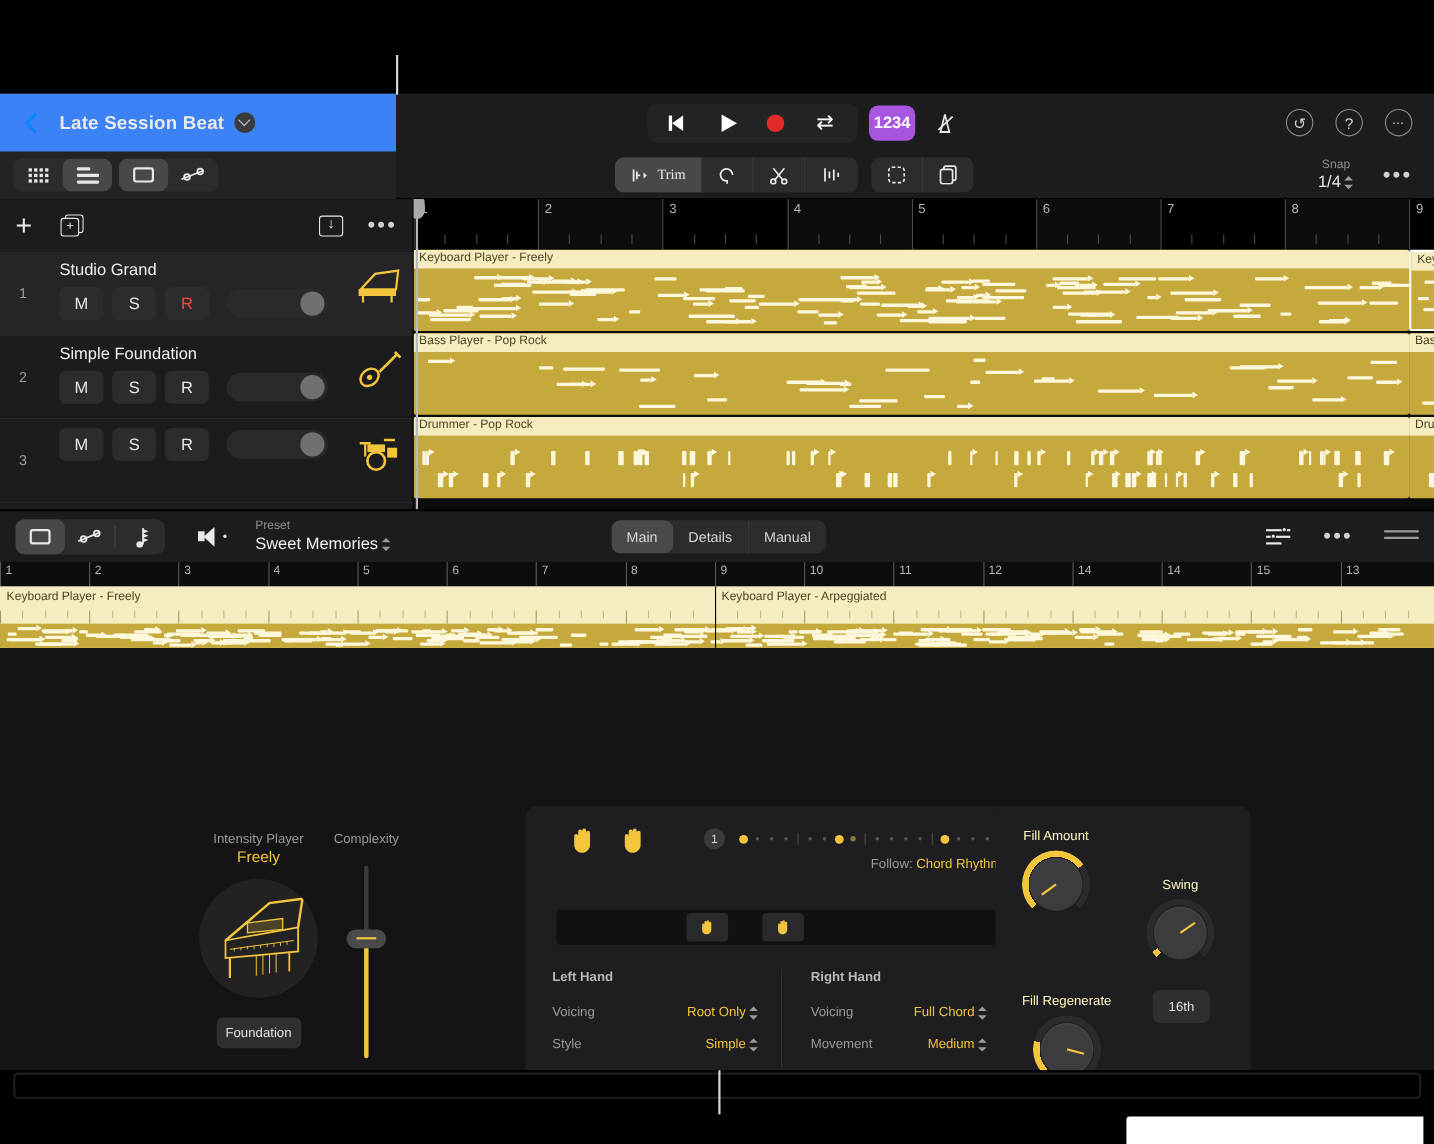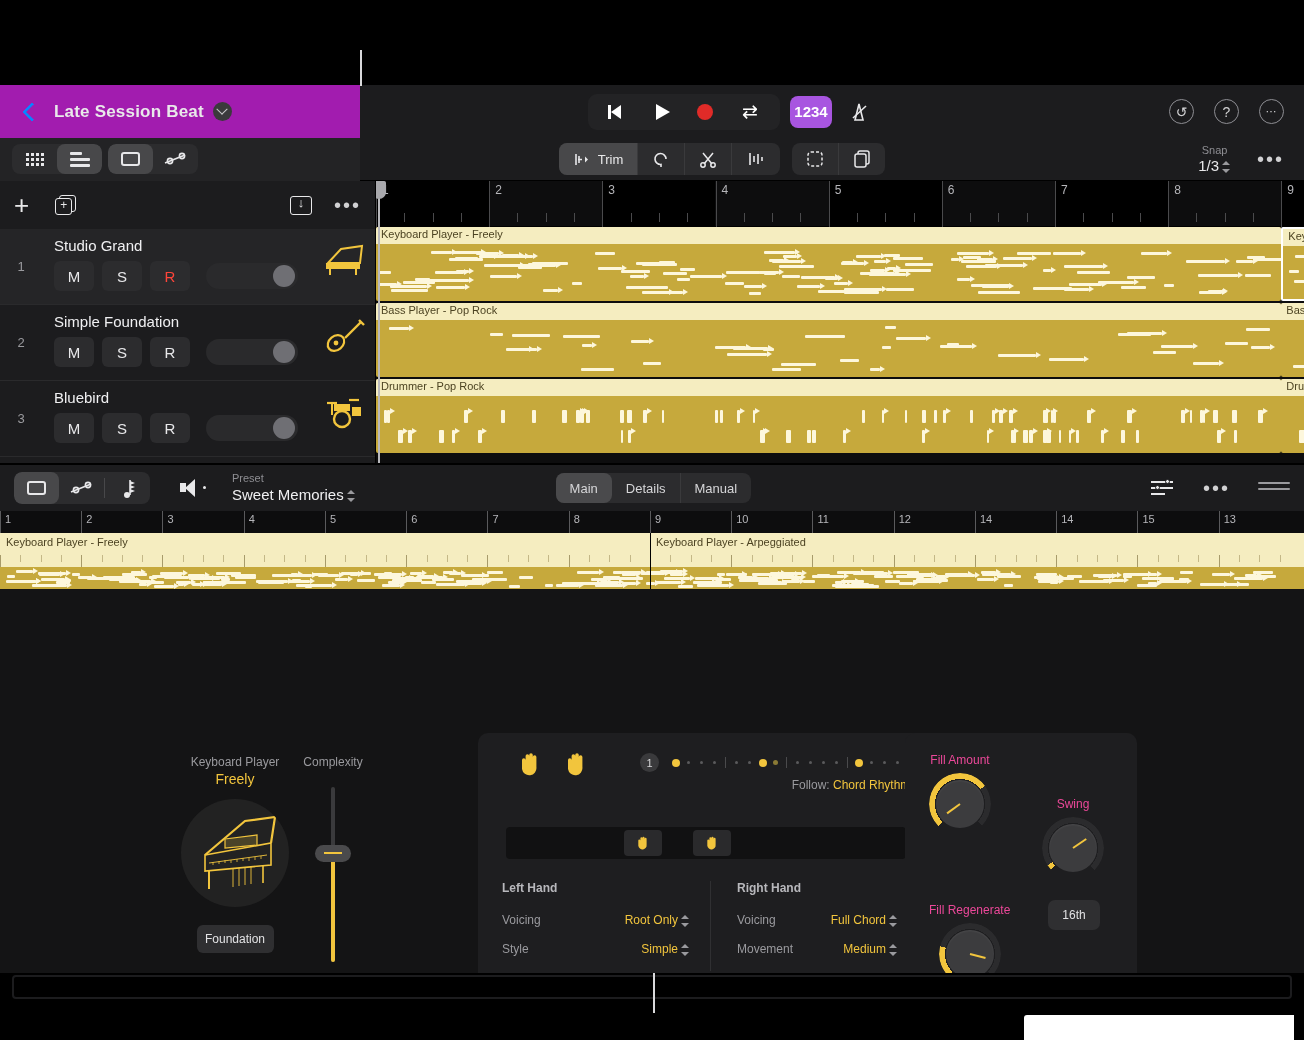--- a/index.html
+++ b/index.html
@@ -16,21 +16,21 @@
     background:#141415;
     overflow:hidden;
   }
   
   .cursor-line{
     position:absolute; background:#d9d9db; width:2px; z-index:60;
   }
   
   .topbar{ position:absolute; left:0; top:0; width:1304px; height:53px;
     background:#1c1c1e; display:flex; align-items:center; }
-  .tb-left{ width:360px; height:53px; display:flex; align-items:center; padding-left:18px; background:#a21caf;}
+  .tb-left{ width:360px; height:53px; display:flex; align-items:center; padding-left:18px; background:#3b82f6;}
   .back-chevron{ width:22px; height:22px; position:relative; cursor:pointer; }
   .back-chevron:before{ content:""; position:absolute; left:7px; top:4px; width:11px; height:11px;
     border-left:3px solid #0a84ff; border-bottom:3px solid #0a84ff; transform:rotate(45deg); border-radius:1px;}
   .proj-title{ font-size:17px; font-weight:bold; margin-left:14px; letter-spacing:.2px;}
   .disclose{ width:19px; height:19px; border-radius:50%; background:#3a3a3c; margin-left:9px;
     display:flex; align-items:center; justify-content:center; cursor:pointer;}
   .disclose:before{ content:""; width:7px; height:7px; border-right:1.7px solid #c9c9cb; border-bottom:1.7px solid #c9c9cb;
     transform:rotate(45deg) translate(-2px,-2px); }
   .tb-center{ flex:1; display:flex; align-items:center; justify-content:center; gap:10px;}
   .transport{ display:flex; align-items:center; gap:20px; background:#232325; border-radius:9px; padding:7px 18px;}
@@ -66,21 +66,21 @@
   .dots-grid i{ background:#e8e8ea; width:3px; height:3px; display:block;}
   .lines-ic{ width:20px; }
   .lines-ic i{ display:block; height:3px; background:#e8e8ea; margin-bottom:3px; border-radius:1px;}
   .lines-ic i:nth-child(1){ width:12px; }
   .lines-ic i:nth-child(2){ width:20px; }
   .lines-ic i:nth-child(3){ width:20px; margin-bottom:0;}
   .rect-ic{ width:19px; height:14px; border:2px solid #e8e8ea; border-radius:3px;}
   .row2-center{ flex:1; display:flex; align-items:center; justify-content:center; gap:12px;}
   .toolgrp{ display:flex; background:#2c2c2e; border-radius:8px; overflow:hidden; height:32px; align-items:center;}
   .toolgrp .t{ height:32px; display:flex; align-items:center; justify-content:flex-start; padding:0 14px; cursor:pointer;
-    border-right:1px solid #3a3a3c; gap:7px; font-size:13px;}
+    border-right:1px solid #3a3a3c; gap:7px; font-size:13px;font-family:Liberation Serif, serif;}
   .toolgrp .t:last-child{ border-right:none;}
   .toolgrp .t.on{ background:#48484a;}
   .row2-right{ width:220px; display:flex; align-items:center; justify-content:flex-end; gap:26px; padding-right:20px;}
   .snap{ text-align:center; line-height:1.15;}
   .snap .lab{ font-size:11px; color:#8e8e93;}
   .snap .val{ font-size:15px; color:#e8e8ea;}
   .stepper{ display:inline-block; width:9px; vertical-align:middle; margin-left:3px; position:relative; height:14px;}
   .stepper:before,.stepper:after{ content:""; position:absolute; left:0; border-left:4px solid transparent; border-right:4px solid transparent;}
   .stepper:before{ top:1px; border-bottom:4px solid #9a9a9e;}
   .stepper:after{ bottom:1px; border-top:4px solid #9a9a9e;}
@@ -208,21 +208,21 @@
     display:flex; align-items:center; justify-content:center; color:#f2c53d; font-size:15px; cursor:pointer;}
   .hands-cols{ position:absolute; left:24px; top:148px; width:600px; display:flex;}
   .hcol{ width:200px; }
   .hcol.right{ border-left:1px solid #303032; padding-left:26px; margin-left:8px;}
   .hcol h4{ font-size:12px; color:#b8b8bc; font-weight:bold; margin-bottom:18px;}
   .hrow{ display:flex; justify-content:space-between; align-items:center; margin-bottom:14px; padding-right:12px;}
   .hrow .k{ font-size:12px; color:#9a9a9e;}
   .hrow .v{ font-size:12px; color:#f2c53d; cursor:pointer;}
   .p-right{ position:absolute; left:905px; top:648px; width:232px; height:262px; background:#1e1e20; border-radius:10px;}
   .knobwrap{ position:absolute; text-align:center;}
-  .knobwrap .kl{ font-size:12px; color:#ec4899; margin-bottom:6px;}
+  .knobwrap .kl{ font-size:12px; color:#fef9c3; margin-bottom:6px;}
   .knob{ width:62px; height:62px; position:relative; margin:0 auto; cursor:pointer;}
   .knob .ring{ position:absolute; inset:0; border-radius:50%; }
   .knob .cap{ position:absolute; left:7px; top:7px; width:48px; height:48px; border-radius:50%; background:#3c3c3e;
     box-shadow:inset 0 1px 2px rgba(255,255,255,.08);}
   .knob .ptr{ position:absolute; left:50%; top:50%; width:2px; height:16px; background:#f2c53d;
     transform-origin:50% 0; margin-left:-1px;}
   .sw-btn{ position:absolute; width:52px; height:30px; background:#2f2f31; border-radius:7px; color:#e2e2e4;
     font-size:12px; display:flex; align-items:center; justify-content:center; cursor:pointer;}
   .bottom-strip{ position:absolute; left:0; top:973px; width:1304px; height:67px; background:#000;}
   .bottom-bar{ position:absolute; left:12px; top:975px; width:1280px; height:24px; border:2px solid #1c1c1e;
@@ -347,21 +347,21 @@
           <svg width="18" height="18" viewBox="0 0 18 18">
             <rect x="5" y="1" width="11" height="13" rx="2" fill="none" stroke="#e8e8ea" stroke-width="1.5"></rect>
             <rect x="2" y="4" width="11" height="13" rx="2" fill="#2c2c2e" stroke="#e8e8ea" stroke-width="1.5"></rect>
           </svg>
         </div>
       </div>
     </div>
     <div class="row2-right">
       <div class="snap">
         <div class="lab">Snap</div>
-        <div class="val"><span>1/3</span><span class="stepper"></span></div>
+        <div class="val"><span>1/4</span><span class="stepper"></span></div>
       </div>
       <div class="ellipsis">•••</div>
     </div>
   </div>
 
   <div class="tracks-head">
     <div class="th-toolbar">
       <div class="th-tools-l">
         <div class="plus-ic">+</div>
         <div class="dup-ic"></div>
@@ -414,21 +414,20 @@
             <circle cx="13" cy="24" r="2.4" fill="#f2c53d"></circle>
             <path d="M36 1 L41 6" stroke="#f2c53d" stroke-width="2.4"></path>
           </svg>
         </div>
       </div>
     </div>
 
     <div class="track-row">
       <div class="tr-num">3</div>
       <div class="tr-body">
-        <div class="tr-name">Bluebird</div>
         <div class="tr-ctrls">
           <div class="msr">M</div>
           <div class="msr">S</div>
           <div class="msr">R</div>
           <div class="vol">
               <div class="knob"></div>
             </div>
         </div>
         <div class="tr-icon">
           <svg width="42" height="34" viewBox="0 0 42 34">
@@ -1138,21 +1137,21 @@
           <div class="note tail" style="left: 936.309px; width: 9.80079px; top: 8.39687px;"></div>
           <div class="note tail" style="left: 1038.17px; width: 20.6778px; top: 12.7256px;"></div>
         </div>
       </div>
   </div>
 
   <div class="plugin">
 
     <div class="p-left">
       <div class="p-player">
-        <div class="nm">Keyboard Player</div>
+        <div class="nm">Intensity Player</div>
         <div class="vl">Freely</div>
         <div class="circle-art">
           <svg width="100" height="100" viewBox="0 0 100 100">
             <path d="M20 52 L86 40 L86 62 L20 68 Z" fill="none" stroke="#f2c53d" stroke-width="1.6"></path>
             <path d="M20 52 L60 18 L90 14 L86 40" fill="none" stroke="#f2c53d" stroke-width="2.2"></path>
             <path d="M40 36 L72 32 L72 42 L40 45 Z" fill="#4a4328" stroke="#f2c53d" stroke-width="1.2"></path>
             <path d="M24 60 L82 52" stroke="#f2c53d" stroke-width="0.9"></path>
             <g stroke="#f2c53d" stroke-width="0.8">
               <line x1="28" y1="59" x2="28" y2="62"></line>
                 <line x1="34" y1="58" x2="34" y2="61"></line>

